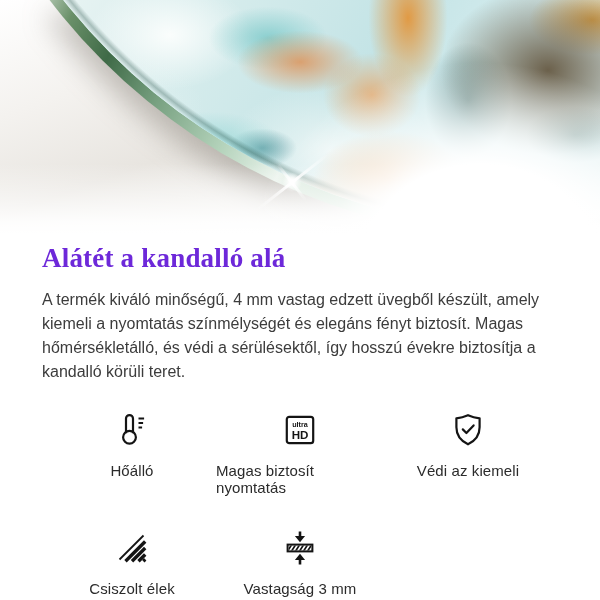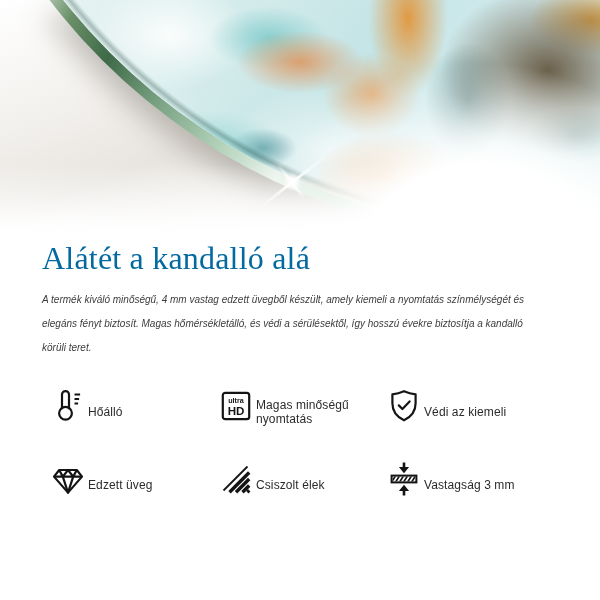--- a/index.html
+++ b/index.html
@@ -58,39 +58,39 @@
   .sparkle .ray2 { width:46px; height:2.5px; left:-23px; top:-1.2px; transform:rotate(52deg); }
   .sparkle .core { position:absolute; left:-10px; top:-10px; width:20px; height:20px; border-radius:50%;
     background:radial-gradient(circle, rgba(255,255,255,1) 15%, rgba(255,255,255,.4) 45%, rgba(255,255,255,0) 70%);
   }
 
   
   .content { padding:0 42px; }
   h1 {
     margin-top:7px;
     font-family:"Liberation Serif","DejaVu Serif",serif;
-    font-weight:400; font-size:32px; line-height:34px;
-    color:#0369a1; letter-spacing:.2px;
+    font-weight:700; font-size:27px; line-height:34px;
+    color:#6d28d9; letter-spacing:.2px;
   }
   h1 span { display:block; }
   .desc {
     margin-top:13px; max-width:502px;
-    font-size:10px; line-height:24px; color:#3c3c3c;font-style:italic;
+    font-size:16px; line-height:24px; color:#3c3c3c;
   }
 
   
   .features {
     margin-top:25px;
     display:grid; grid-template-columns:repeat(3,1fr); row-gap:31px;
     padding:0 6px;
   }
-  .feature { display:flex; flex-direction:row; align-items:center; }
+  .feature { display:flex; flex-direction:column; align-items:center; }
   .icon-box { height:42px; display:flex; align-items:center; justify-content:center; }
   .feature svg { display:block; }
-  .feature .flabel { margin-top:11px; font-size:12px; color:#2b2b2b; letter-spacing:.1px; }
+  .feature .flabel { margin-top:11px; font-size:15px; color:#2b2b2b; letter-spacing:.1px; }
   .ico { stroke:#141414; fill:none; stroke-width:2.2; }
   .svgtxt { font-family:"Liberation Sans","DejaVu Sans",sans-serif; fill:#141414; stroke:none; }
 </style>
 </head>
 <body>
 
 <div class="hero">
   <div class="glass-stack">
     <div class="glass-edge"></div>
     <div class="glass-art"></div>
@@ -123,42 +123,33 @@
     </div>
 
     <div class="feature">
       <div class="icon-box">
         <svg width="40" height="40" viewBox="0 0 40 40" class="ico">
           <rect x="6.8" y="6.8" width="26.4" height="26.4" rx="2.5"></rect>
           <text x="20" y="17" text-anchor="middle" font-size="7.2" font-weight="600" class="svgtxt">ultra</text>
           <text x="20" y="29" text-anchor="middle" font-size="11.6" font-weight="700" class="svgtxt">HD</text>
         </svg>
       </div>
-      <span class="flabel">Magas minőségű nyomtatás</span>
+      <span class="flabel">Magas biztosít nyomtatás</span>
     </div>
 
     <div class="feature">
       <div class="icon-box">
         <svg width="40" height="40" viewBox="0 0 40 40" class="ico">
           <path d="M20 5.2 C23.8 6.8 27.6 7.8 31.6 8.3 V17.3 C31.6 25.2 27.2 30.9 20 34.3 C12.8 30.9 8.4 25.2 8.4 17.3 V8.3 C12.4 7.8 16.2 6.8 20 5.2 Z" stroke-linejoin="round"></path>
           <path d="M14.8 19.4 L18.4 23 L25.6 15.4" stroke-linecap="round" stroke-linejoin="round"></path>
         </svg>
       </div>
       <span class="flabel">Védi az kiemeli</span>
     </div>
 
-    <div class="feature">
-      <div class="icon-box">
-        <svg width="40" height="40" viewBox="0 0 40 40" class="ico" stroke-width="2">
-          <path d="M11.2 11 H28.8 L34 17.6 L20 33.6 L6 17.6 Z" stroke-linejoin="round"></path>
-          <path d="M6 17.6 H34 M11.2 11 L14.8 17.6 L20 33.6 L25.2 17.6 L28.8 11 M14.8 17.6 L20 11 L25.2 17.6" stroke-linejoin="round"></path>
-        </svg>
-      </div>
-      <span class="flabel">Edzett üveg</span>
-    </div>
 
     <div class="feature">
       <div class="icon-box">
         <svg width="40" height="40" viewBox="0 0 40 40" class="ico">
           <path d="M7.5 31.5 L31.5 7.5" stroke-width="1.8"></path>
           <path d="M13.5 33.2 L33.2 13.5" stroke-width="3.4"></path>
           <path d="M20 33.2 L33.2 20" stroke-width="3.4"></path>
           <path d="M26.5 33.2 L33.2 26.5" stroke-width="3.4"></path>
           <path d="M31.3 33.2 L33.2 31.3" stroke-width="3.4"></path>
         </svg>

